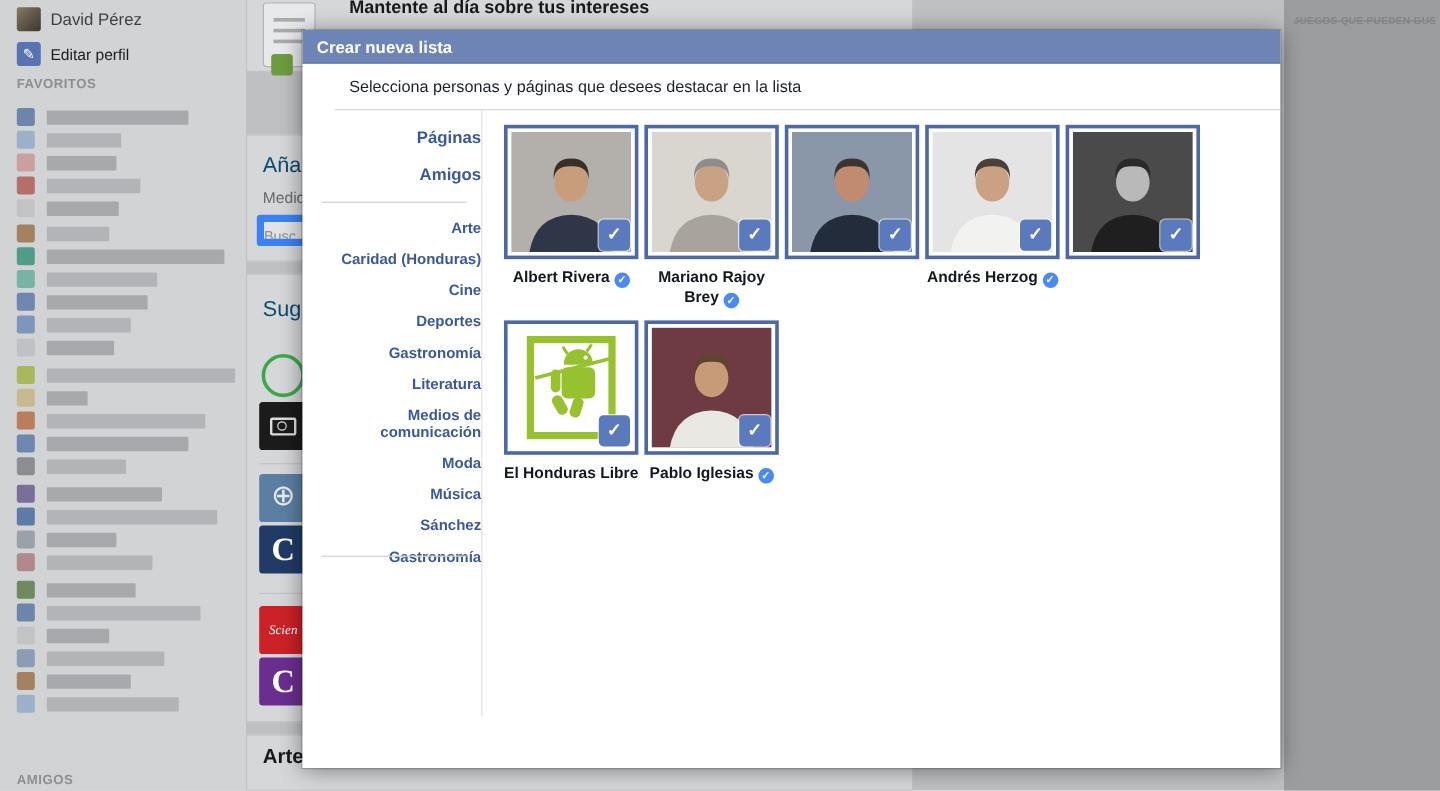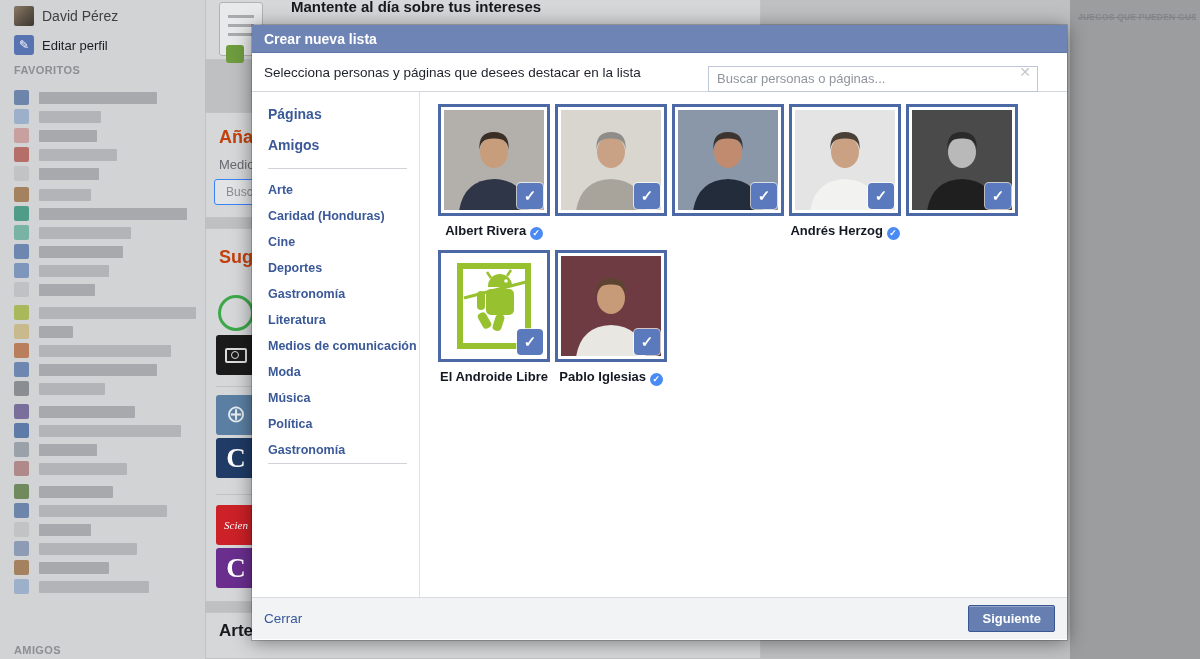--- a/index.html
+++ b/index.html
@@ -24,25 +24,25 @@
 
   .bg-card { position:absolute; background:#d6d7d9; border:1px solid #c2c3c5; }
   .card-top { left:205px; top:0; width:556px; height:60px; border-top:none; }
   .doc-icon { position:absolute; left:13px; top:2px; width:44px; height:54px; background:#e8e9ea;
               border:1px solid #b2b3b5; border-radius:3px; }
   .doc-icon:before { content:""; position:absolute; left:8px; top:12px; width:26px; height:3px;
               background:#a9aaad; box-shadow:0 9px 0 #a9aaad, 0 18px 0 #a9aaad; }
   .doc-green { position:absolute; left:6px; bottom:-8px; width:18px; height:18px; background:#6f9c3f; border-radius:3px; }
   .top-heading { position:absolute; left:85px; top:-2px; width:320px; font-size:15px; font-weight:bold; color:#17191c; }
   .card-add { left:205px; top:112px; width:556px; height:106px; }
-  .h18 { position:absolute; left:13px; top:14px; font-size:18px; font-weight:bold; color:#c2410c; }
+  .h18 { position:absolute; left:13px; top:14px; font-size:18px; font-weight:normal; color:#0c4a6e; }
   .sub13 { position:absolute; left:13px; top:44px; font-size:13px; color:#66696e; }
   .input-stub { position:absolute; left:8px; top:66px; width:44px; height:26px; background:#e2e3e5;
-                border:1px solid #3b82f6; border-radius:3px; font-size:12px; color:#8a8d92;
-                line-height:24px; padding-left:11px; overflow:hidden; white-space:nowrap; }
+                border:6px solid #3b82f6; border-radius:3px; font-size:12px; color:#8a8d92;
+                line-height:24px; padding-left:0; overflow:hidden; white-space:nowrap; }
   .card-sug { left:205px; top:228px; width:556px; height:374px; }
   .pg-icon { position:absolute; left:10px; width:40px; height:40px; border-radius:3px;
              color:#fff; text-align:center; overflow:hidden; }
   .pg-ring { width:36px; height:36px; margin:2px; border:3px solid #3da84a; border-radius:50%; background:transparent; }
   .pg-cam  { background:#1b1b1b; }
   .pg-cam:before { content:""; position:absolute; left:9px; top:13px; width:18px; height:11px;
                    border:2px solid #dcdcdc; border-radius:2px; }
   .pg-cam:after { content:""; position:absolute; left:15px; top:16px; width:6px; height:6px;
                   border:1.5px solid #dcdcdc; border-radius:50%; }
   .pg-globe { background:#5b7fa3; font-size:24px; line-height:38px; color:#e8edf2; }
@@ -57,28 +57,28 @@
   .right-title { position:absolute; left:8px; top:12px; width:118px; font-size:8.5px; font-weight:bold;
                  color:#7f8185; letter-spacing:.2px; white-space:nowrap; overflow:hidden;
                  text-decoration:line-through; opacity:.85; }
 
   
   .modal { position:absolute; left:252px; top:25px; width:815px; height:615px; background:#fff;
            box-shadow:0 2px 18px rgba(0,0,0,.45), 0 0 0 1px rgba(0,0,0,.18); }
   .modal-header { height:28px; background:var(--header_bg); border-bottom:1px solid #5f77a8;
                   color:#fff; font-size:14px; font-weight:bold; line-height:28px; padding:0 12px; }
   .modal-sub { position:relative; height:39px; border-bottom:1px solid #d3d6db; font-size:13.5px;
-               color:#1d2129; line-height:39px; padding-left:12px; }
+               color:#1d2129; line-height:39px; padding-left:12px;margin-left:27px; }
   .search-wrap { position:absolute; right:29px; top:6px; width:330px; height:26px; }
   .search-wrap input { width:100%; height:100%; border:1px solid #bdc7d8; font-size:13px;
                        font-family:"Liberation Sans",sans-serif; padding:0 26px 0 8px; color:#333; outline:none; }
   .search-wrap input::placeholder { color:#90949c; }
   .search-clear { position:absolute; right:7px; top:4px; color:#c3c6cb; font-size:14px; cursor:pointer; line-height:18px; }
   .modal-body { position:relative; display:flex; height:505px; }
-  .modal-sidebar { position:relative; width:168px; flex:none; border-right:1px solid #dfe0e4; padding-top:14px; }
+  .modal-sidebar { position:relative; width:150px; flex:none; border-right:1px solid #dfe0e4; padding-top:14px;text-align:right; }
   .sb-primary { margin:0 0 15px 16px; font-size:14px; font-weight:bold; color:#3b5998; cursor:pointer; }
   .sb-div { height:1px; background:#cfd2d6; margin:8px 12px 14px 16px; }
   .sb-cat { margin:0 0 12px 16px; font-size:12.5px; font-weight:bold; color:#3b5998; cursor:pointer; }
   .sb-div2 { position:absolute; top:371px; left:16px; right:12px; height:1px; background:#cfd2d6; }
   .ribbon { position:absolute; top:384px; left:-12px; width:186px; height:25px; background:var(--ribbon_bg);
             color:#fff; font-size:12.5px; font-weight:bold; line-height:25px; padding-left:28px; cursor:pointer; }
   .ribbon:after { content:""; position:absolute; left:100%; top:0; width:0; height:0;
                   border-top:12.5px solid transparent; border-bottom:12.5px solid transparent;
                   border-left:13px solid var(--ribbon_bg); }
   .grid { flex:1; display:flex; flex-wrap:wrap; align-content:flex-start; padding:12px 0 0 18px; }
@@ -252,43 +252,39 @@
   </div>
 
   <div class="right-col">
     <div class="right-title">JUEGOS QUE PUEDEN GUSTARTE</div>
   </div>
 
   <div class="modal">
     <div class="modal-header">Crear nueva lista</div>
     <div class="modal-sub">
       <span>Selecciona personas y páginas que desees destacar en la lista</span>
-      <span class="search-wrap">
-        <input placeholder="Buscar personas o páginas..." style="">
-        <span class="search-clear">✕</span>
-      </span>
     </div>
     <div class="modal-body">
       <div class="modal-sidebar">
         <div id="sb-primary">
             <div class="sb-primary">Páginas</div>
             <div class="sb-primary">Amigos</div>
           </div>
         <div class="sb-div"></div>
         <div id="sb-cats">
             <div class="sb-cat">Arte</div>
             <div class="sb-cat">Caridad (Honduras)</div>
             <div class="sb-cat">Cine</div>
             <div class="sb-cat">Deportes</div>
             <div class="sb-cat">Gastronomía</div>
             <div class="sb-cat">Literatura</div>
             <div class="sb-cat">Medios de comunicación</div>
             <div class="sb-cat">Moda</div>
             <div class="sb-cat">Música</div>
-            <div class="sb-cat">Política</div>
+            <div class="sb-cat">Sánchez</div>
             <div class="sb-cat">Gastronomía</div>
           </div>
         <div class="sb-div2"></div>
       </div>
       <div class="grid" id="grid">
           <div class="sel-wrap">
             <div class="sel-card">
               <svg viewBox="0 0 100 100" xmlns="http://www.w3.org/2000/svg">
     <rect width="100" height="100" fill="#b3b0ab"></rect>
     <path d="M15,101 Q20,70 50,69 Q80,70 85,101 Z" fill="#2e3647"></path>
@@ -302,20 +298,21 @@
           <div class="sel-wrap">
             <div class="sel-card">
               <svg viewBox="0 0 100 100" xmlns="http://www.w3.org/2000/svg">
     <rect width="100" height="100" fill="#d9d6d0"></rect>
     <path d="M15,101 Q20,70 50,69 Q80,70 85,101 Z" fill="#a9a49b"></path>
     <ellipse cx="50" cy="42" rx="14" ry="16" fill="#c9a286"></ellipse>
     <path d="M35.5,40 Q34,22 50,22 Q66,22 64.5,40 Q64,28 50,28.5 Q36,28 35.5,40 Z" fill="#8f8d89"></path>
   </svg>
               <span class="badge">✓</span>
             </div>
+            <div class="sel-name">Mariano Rajoy Brey <span class="vbadge">✓</span></div>
           </div>
           <div class="sel-wrap">
             <div class="sel-card">
               <svg viewBox="0 0 100 100" xmlns="http://www.w3.org/2000/svg">
     <rect width="100" height="100" fill="#8a97a8"></rect>
     <path d="M15,101 Q20,70 50,69 Q80,70 85,101 Z" fill="#232c3b"></path>
     <ellipse cx="50" cy="42" rx="14" ry="16" fill="#c08b6e"></ellipse>
     <path d="M35.5,40 Q34,22 50,22 Q66,22 64.5,40 Q64,28 50,28.5 Q36,28 35.5,40 Z" fill="#3c3430"></path>
   </svg>
               <span class="badge">✓</span>
@@ -356,35 +353,31 @@
       <path d="M44,31 a12,12 0 0 1 24,-2 l0,2 z"></path>
       <rect x="42" y="33" width="28" height="26" rx="5"></rect>
       <rect x="33" y="35" width="8" height="19" rx="4"></rect>
       <rect x="50" y="58" width="9" height="17" rx="4" transform="rotate(18 54.5 66.5)"></rect>
       <rect x="36" y="56" width="9" height="17" rx="4" transform="rotate(-30 40.5 64.5)"></rect>
     </g>
     <circle cx="62" cy="25" r="1.8" fill="#ffffff"></circle>
   </svg>
               <span class="badge">✓</span>
             </div>
-            <div class="sel-name">El Androide Libre</div>
+            <div class="sel-name">El Honduras Libre</div>
           </div>
           <div class="sel-wrap">
             <div class="sel-card">
               <svg viewBox="0 0 100 100" xmlns="http://www.w3.org/2000/svg">
     <rect width="100" height="100" fill="#6e3b42"></rect>
     <path d="M15,101 Q20,70 50,69 Q80,70 85,101 Z" fill="#e9e7e2"></path>
     <ellipse cx="50" cy="42" rx="14" ry="16" fill="#c79a78"></ellipse>
     <path d="M35.5,40 Q34,22 50,22 Q66,22 64.5,40 Q64,28 50,28.5 Q36,28 35.5,40 Z" fill="#5d4430"></path>
   </svg>
               <span class="badge">✓</span>
             </div>
             <div class="sel-name">Pablo Iglesias <span class="vbadge">✓</span></div>
           </div>
         </div>
     </div>
-    <div class="modal-footer">
-      <a class="close-link">Cerrar</a>
-      <button class="next-btn">Siguiente</button>
-    </div>
   </div>
 
 </div>
 
 </body></html>

